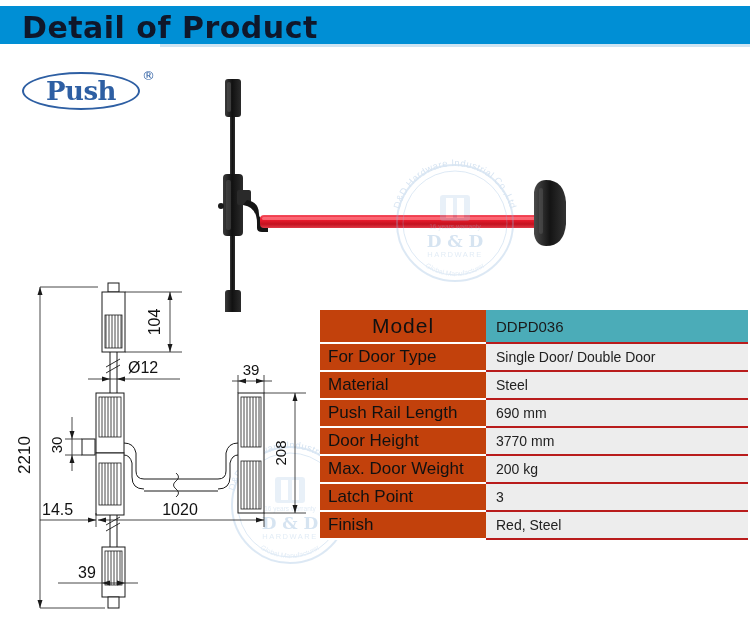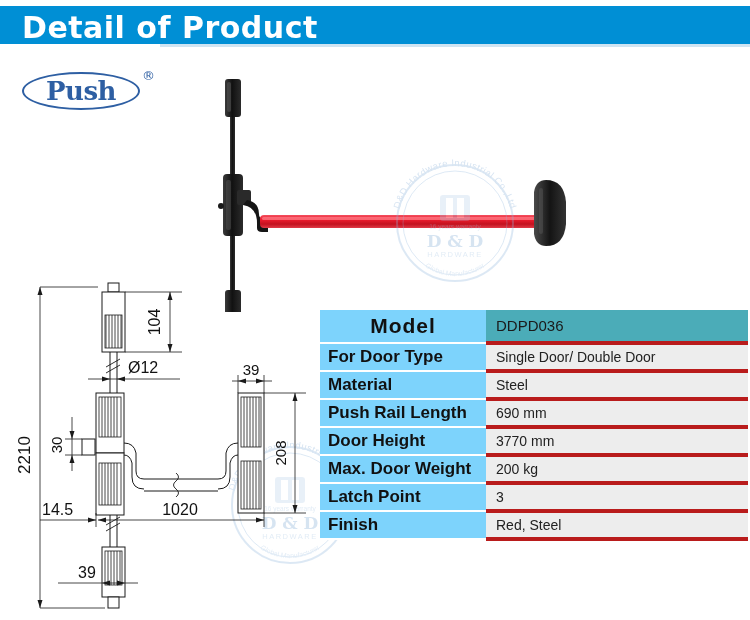--- a/index.html
+++ b/index.html
@@ -12,21 +12,21 @@
   }
   #page{position:relative;width:750px;height:620px;overflow:hidden;}
 
   
   .banner{
     position:absolute;left:0;top:6px;width:750px;height:38px;
     background:#008FD5;
   }
   .banner-title{
     position:absolute;left:22px;top:7px;
-    font-size:30px;font-weight:bold;color:#ffffff;
+    font-size:30px;font-weight:bold;color:#0f172a;
     letter-spacing:.5px;line-height:30px;
     font-family:"DejaVu Sans", sans-serif;
   }
   .banner-shadow{
     position:absolute;left:160px;top:44px;width:590px;height:3px;
     background:#cfe4f2;
   }
 
   
   .logo{position:absolute;left:22px;top:68px;width:140px;height:46px;}
@@ -62,34 +62,34 @@
   
   .spec{
     position:absolute;left:320px;top:310px;width:428px;
     border-collapse:collapse;
     font-family:"Liberation Sans", sans-serif;
   }
   .spec tr{height:28px;}
   .spec td{padding:0;vertical-align:middle;}
   .spec .k{
     width:158px;
-    background:#7dd3fc;
+    background:#c2410c;
     color:#111;
-    font-weight:bold;
+    font-weight:normal;
     font-size:17px;
     padding-left:8px;
     border-bottom:2px solid #ffffff;
     white-space:nowrap;
   }
   .spec .v{
     background:#ededed;
     color:#222;
     font-size:14px;
     padding-left:10px;
-    border-bottom:4px solid #b91c1c;
+    border-bottom:2px solid #b91c1c;
     white-space:nowrap;
   }
   .spec tr.head .k{
     text-align:center;padding-left:0;
     font-size:21px;letter-spacing:1px;
   }
   .spec tr.head .v{
     background:#4BACB8;color:#1a1a1a;font-size:15px;
   }
   .spec tr.head{height:33px;}

